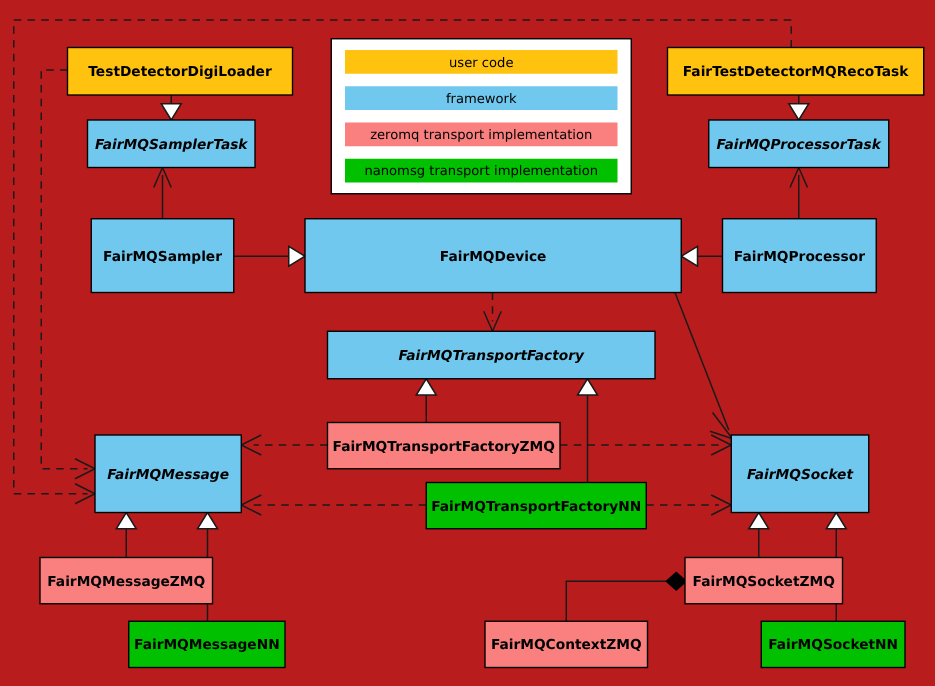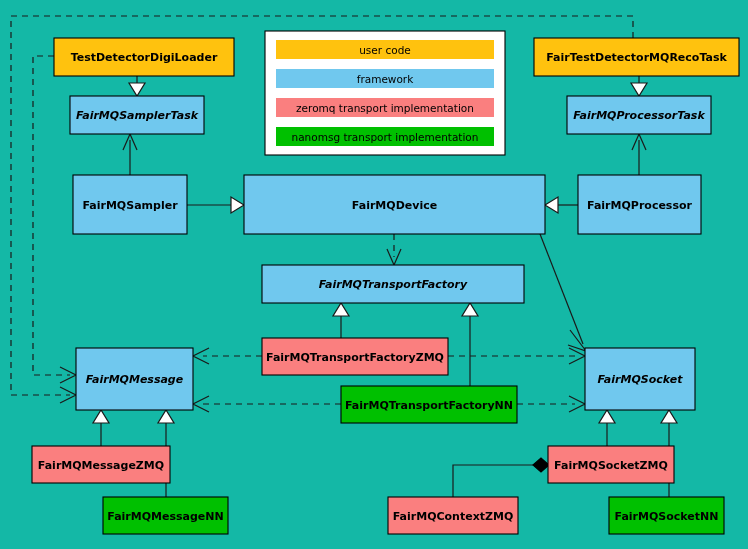--- a/index.html
+++ b/index.html
@@ -4,21 +4,21 @@
 <style>
   html, body {
     margin: 0;
     padding: 0;
     background: #ffffff;
   }
   #diagram-root {
     position: relative;
     width: 748px;
     height: 549px;
-    background: #14b8a6;
+    background: #b91c1c;
     font-family: "DejaVu Sans", sans-serif;
     overflow: hidden;
   }
   svg.canvas {
     position: absolute;
     left: 0;
     top: 0;
     width: 748px;
     height: 549px;
     display: block;

